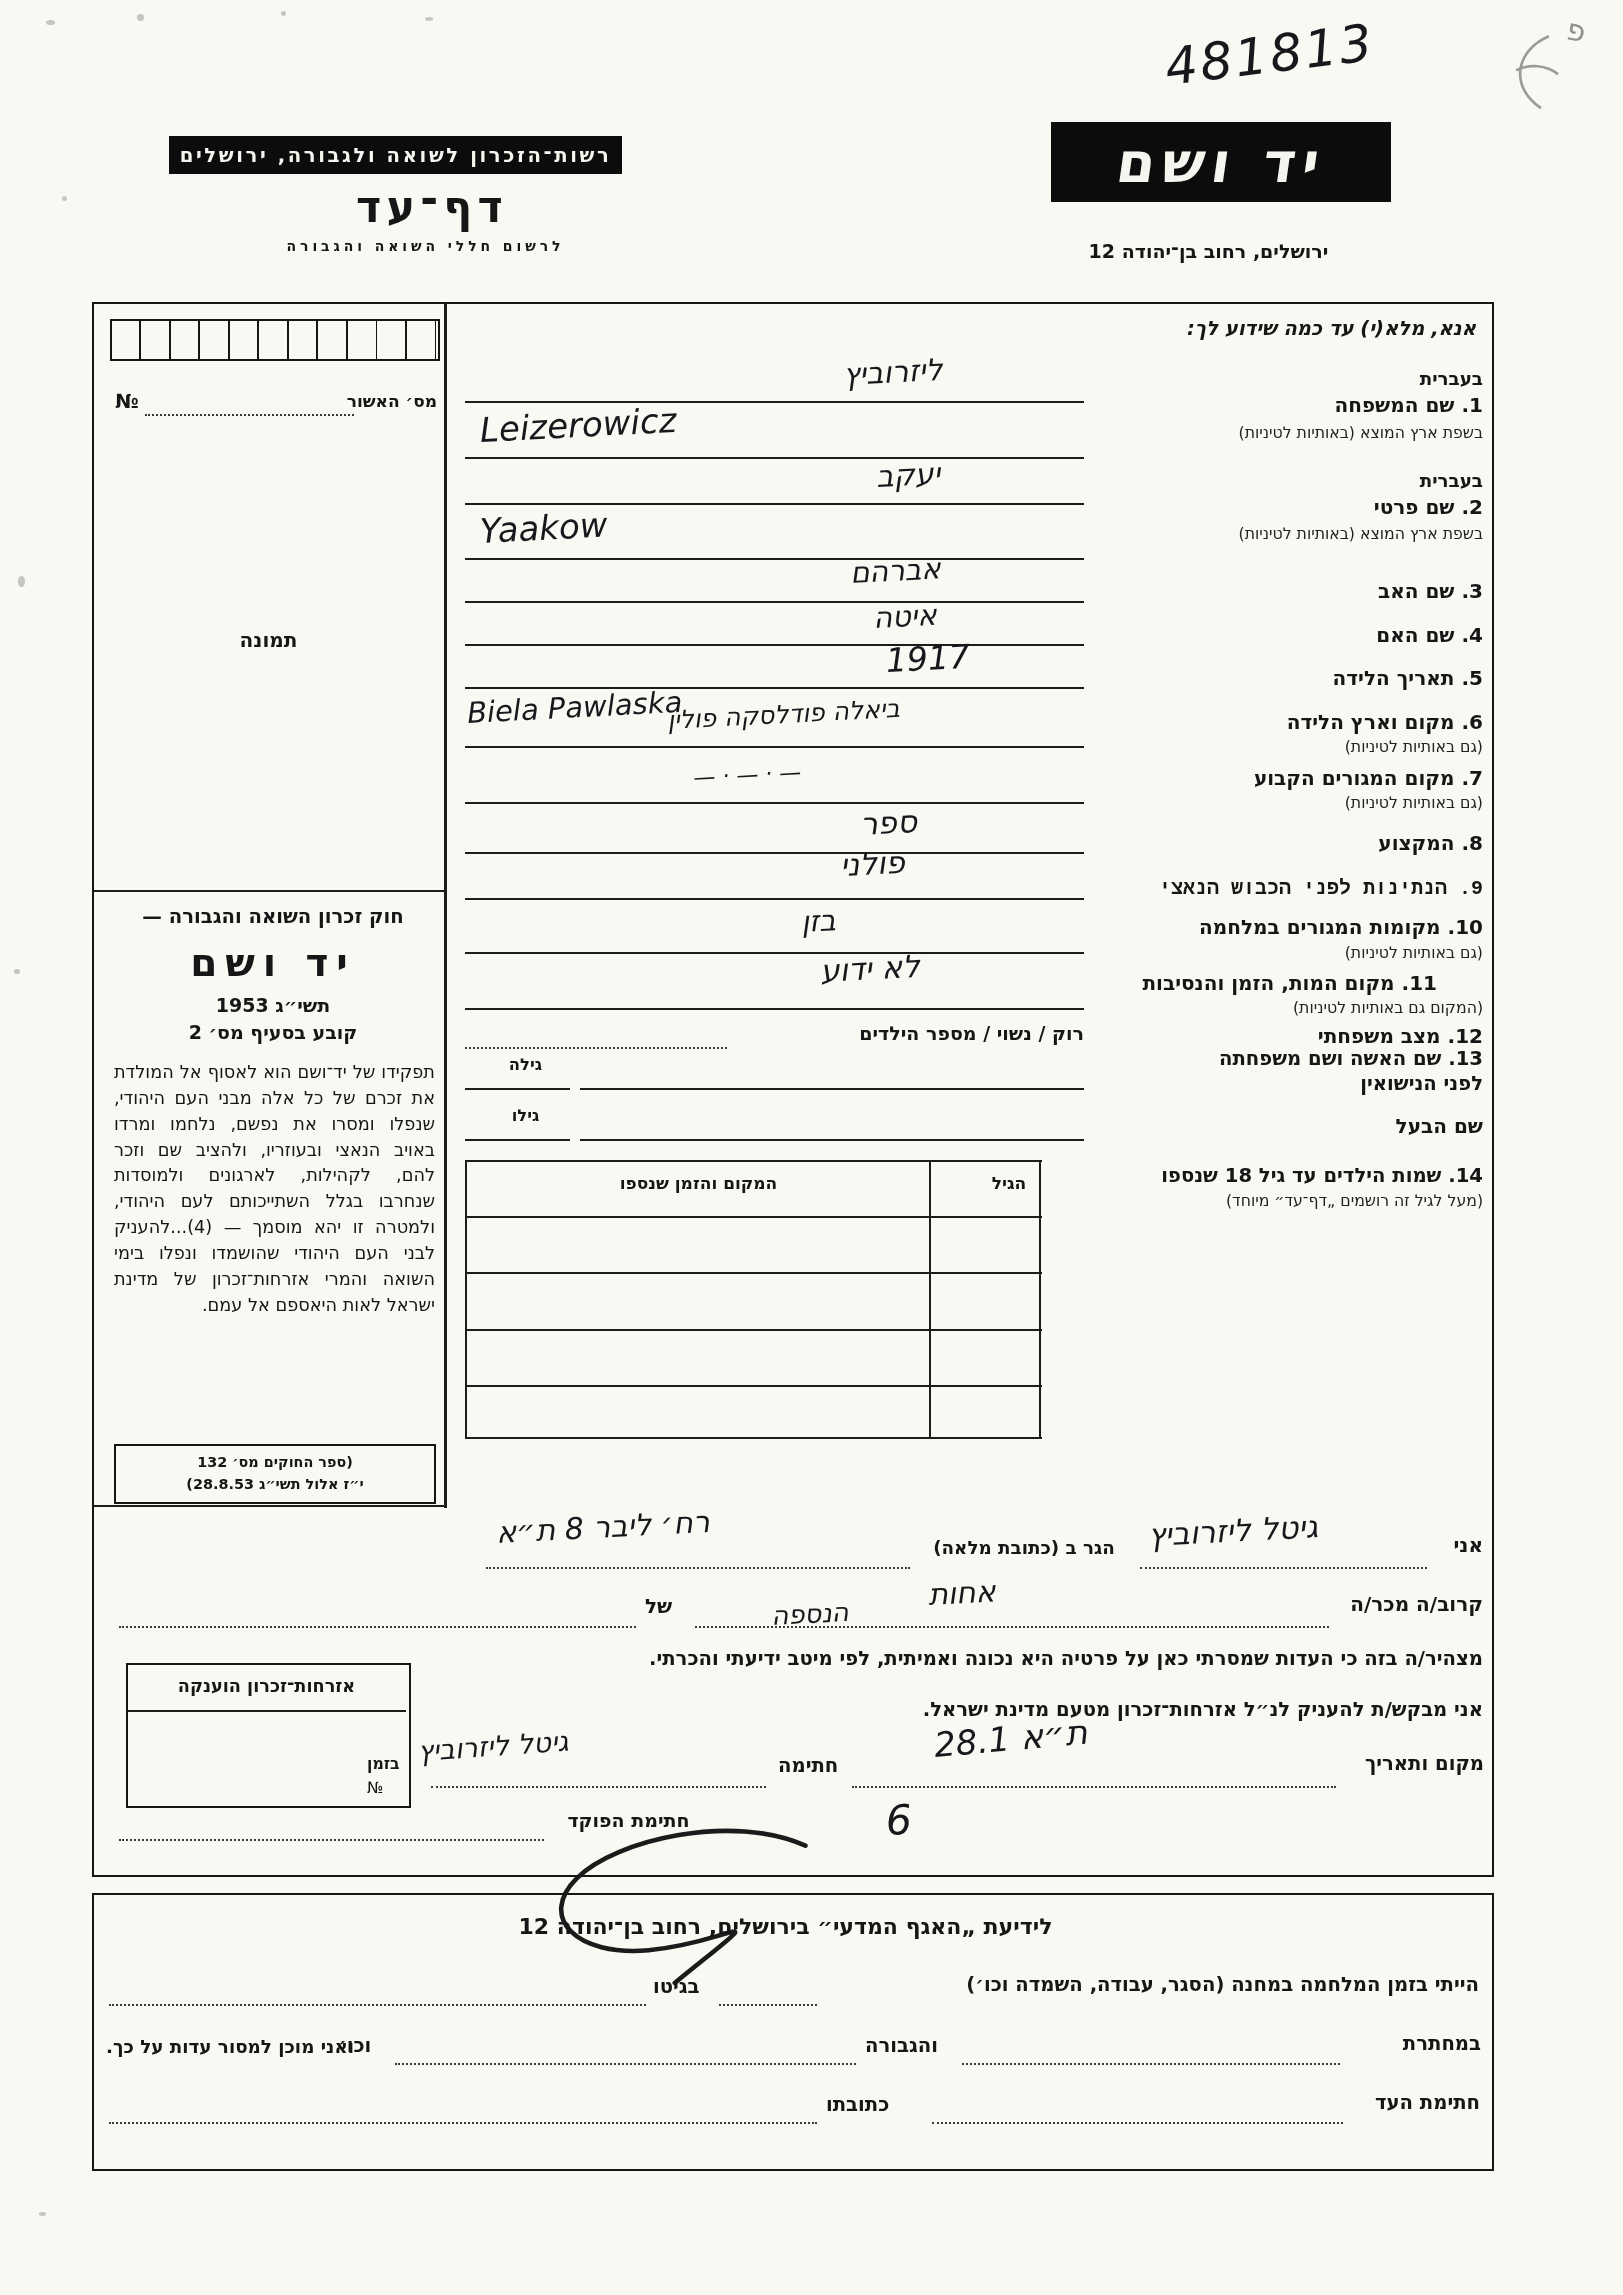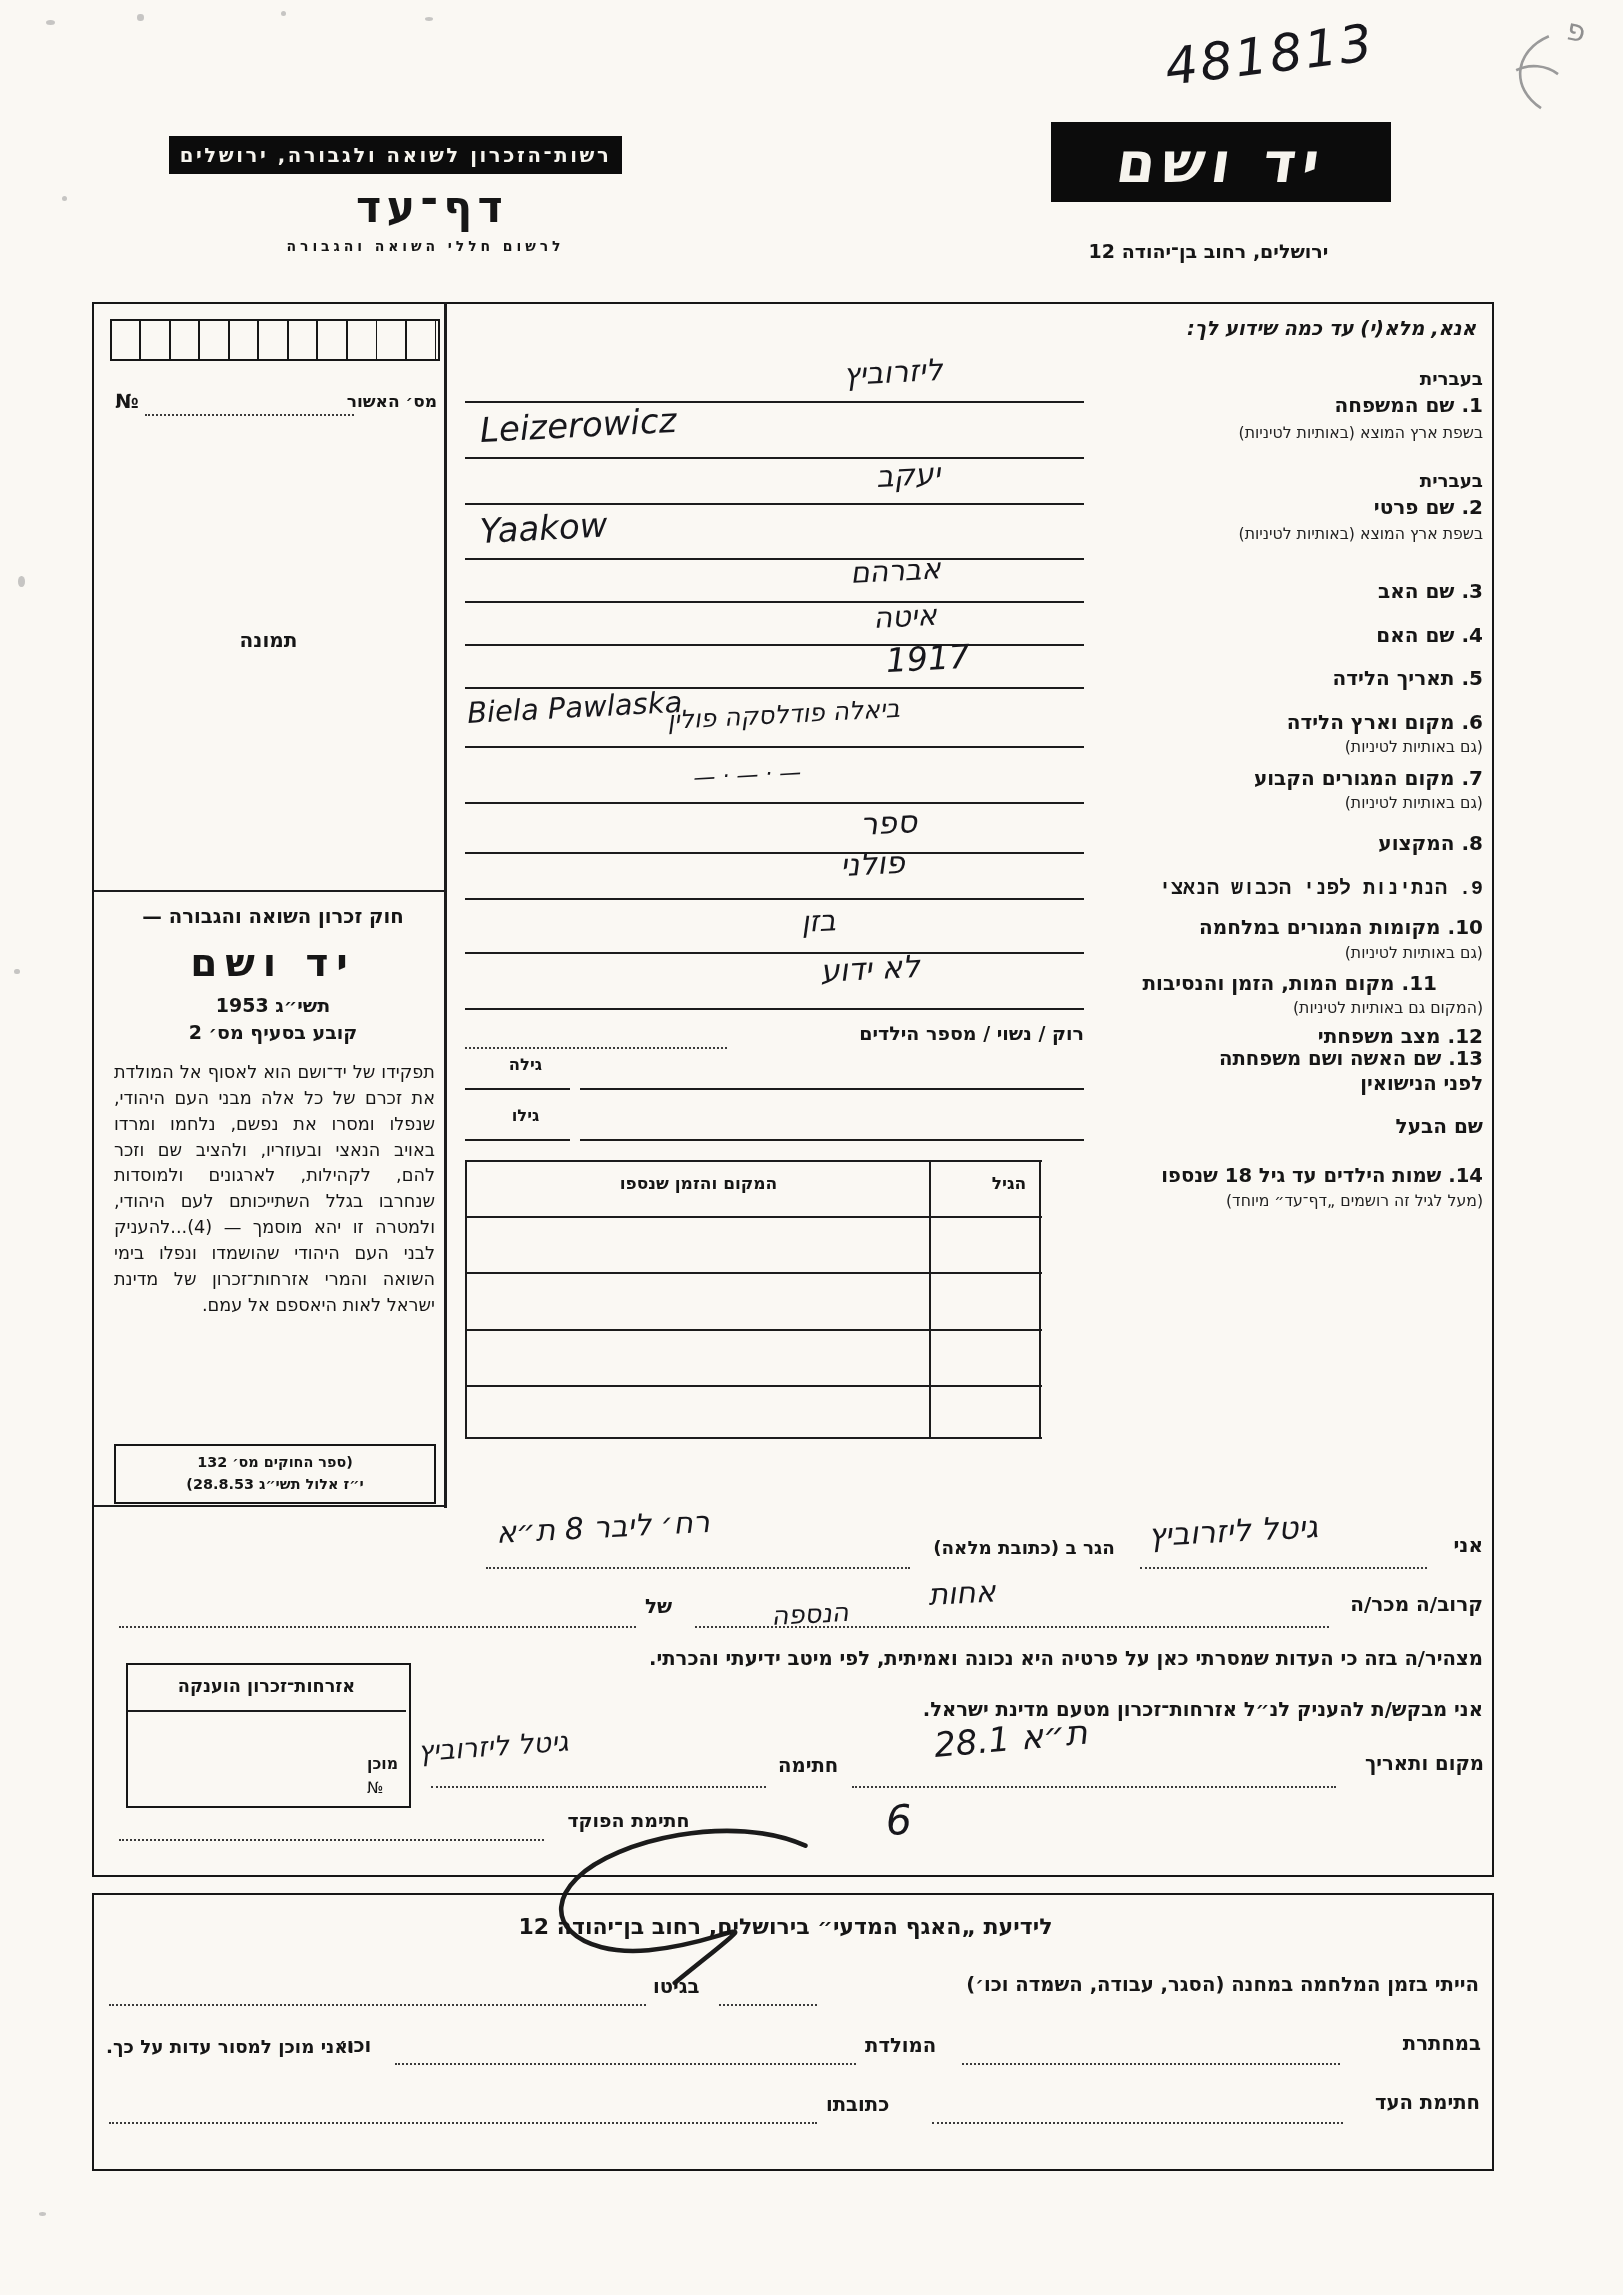--- a/index.html
+++ b/index.html
@@ -190,34 +190,34 @@
   <div class="abs ctr" style="left:560px;top:1809px;width:137px;font-size:19px;font-weight:800;">חתימת הפוקד</div>
   <div class="abs dot" style="left:119px;top:1839px;width:425px;"></div>
   <div class="abs hw" style="left:887px;top:1797px;font-size:41px;">6</div>
   <svg class="abs" style="left:452px;top:1813px;" width="367" height="183" viewBox="0 0 560 280">
     <path d="M540,50 C430,0 250,40 190,100 C130,160 190,220 300,210 C430,198 500,130 340,260" stroke="#1b1b1b" stroke-width="7" fill="none" stroke-linecap="round"></path>
   </svg>
 
   <div class="abs box" style="left:126px;top:1663px;width:281px;height:141px;"></div>
   <div class="abs ctr" style="left:131px;top:1676px;width:271px;font-size:17.7px;font-weight:800;">אזרחות־זכרון הוענקה</div>
   <div class="abs grid" style="left:128px;top:1710px;width:278px;height:2px;"></div>
-  <div class="abs" style="left:367px;top:1754px;font-size:15.7px;font-weight:700;">מוכן</div>
+  <div class="abs" style="left:367px;top:1754px;font-size:15.7px;font-weight:700;">בזמן</div>
   <div class="abs" style="left:367px;top:1778px;font-size:15.7px;">№</div>
 
   <div class="abs box" style="left:92px;top:1893px;width:1398px;height:274px;border-width:2.6px;"></div>
   <div class="abs ctr" style="left:275px;top:1914px;width:1021px;font-size:22px;font-weight:800;">לידיעת „האגף המדעי״ בירושלים, רחוב בן־יהודה 12</div>
 
   <div class="abs lbl" style="left:822px;top:1973px;width:657px;font-size:19.6px;font-weight:700;">הייתי בזמן המלחמה במחנה (הסגר, עבודה, השמדה וכו׳)</div>
   <div class="abs dot" style="left:719px;top:2004px;width:98px;"></div>
   <div class="abs" style="left:653px;top:1975px;font-size:19.6px;font-weight:700;">בגיטו</div>
   <div class="abs dot" style="left:109px;top:2004px;width:537px;"></div>
 
   <div class="abs lbl" style="left:1350px;top:2032px;width:131px;font-size:19.6px;font-weight:700;">במחתרת</div>
   <div class="abs dot" style="left:962px;top:2063px;width:378px;"></div>
-  <div class="abs" style="left:865px;top:2034px;font-size:19.6px;font-weight:700;">המולדת</div>
+  <div class="abs" style="left:865px;top:2034px;font-size:19.6px;font-weight:700;">והגבורה</div>
   <div class="abs dot" style="left:395px;top:2063px;width:461px;"></div>
   <div class="abs" style="left:338px;top:2034px;font-size:19.6px;font-weight:700;">וכו׳</div>
   <div class="abs" style="left:106px;top:2036px;font-size:18.3px;font-weight:700;">ואני מוכן למסור עדות על כך.</div>
 
   <div class="abs lbl" style="left:1352px;top:2091px;width:128px;font-size:19.6px;font-weight:700;">חתימת העד</div>
   <div class="abs dot" style="left:932px;top:2122px;width:411px;"></div>
   <div class="abs" style="left:826px;top:2093px;font-size:19.6px;font-weight:700;">כתובתו</div>
   <div class="abs dot" style="left:109px;top:2122px;width:708px;"></div>
 
 </div>

